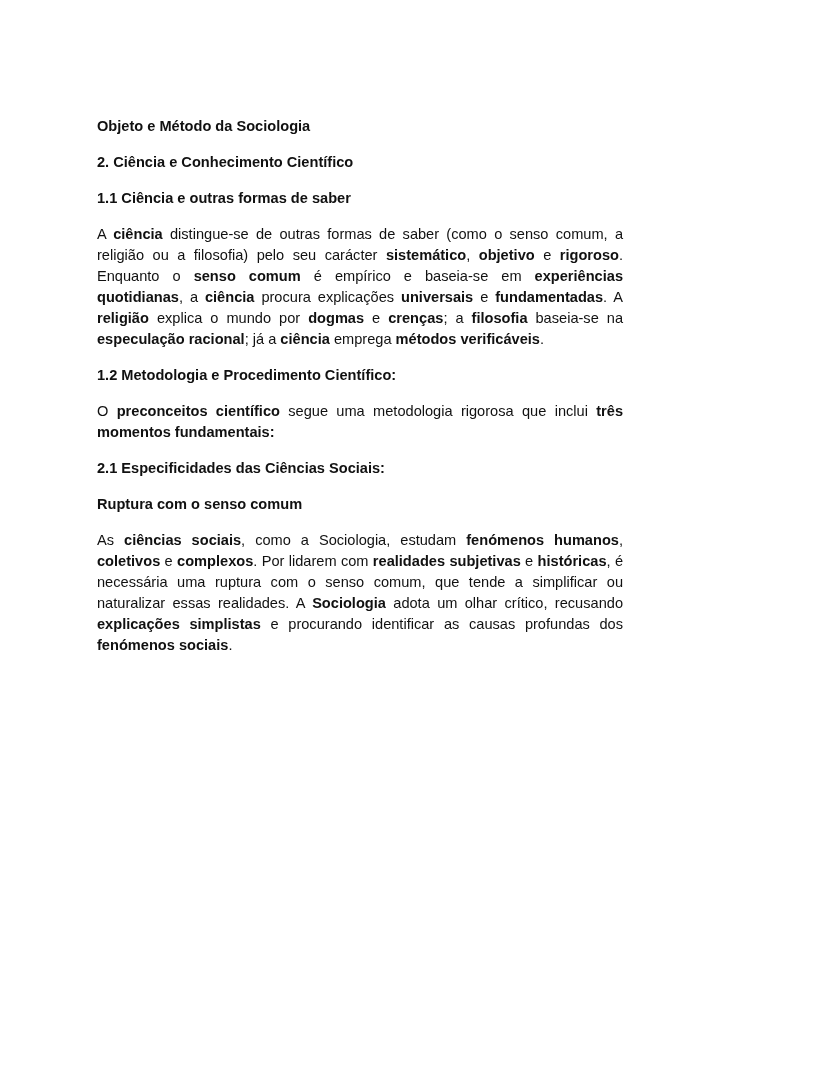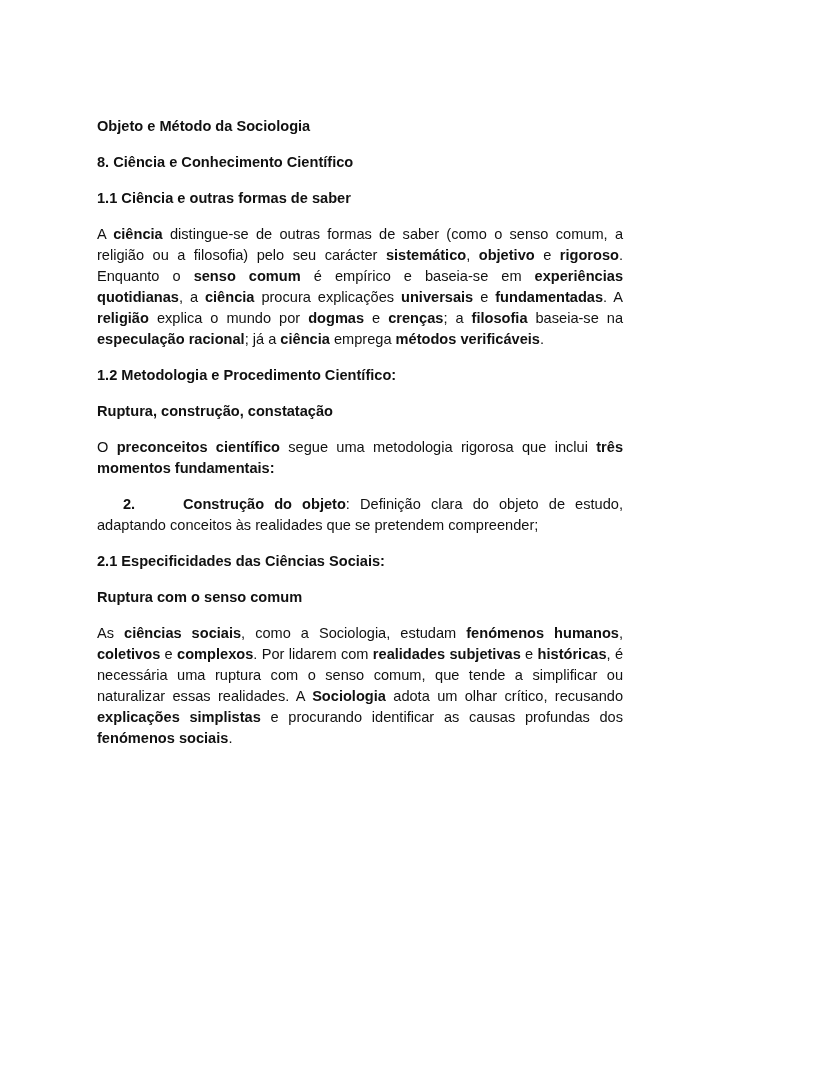--- a/index.html
+++ b/index.html
@@ -44,34 +44,32 @@
   }
   .b { font-weight: 700; }
 </style>
 </head>
 <body>
 
 <div class="page">
 
   <p class="h">Objeto e Método da Sociologia</p>
 
-  <p class="h">8. Ciência e Conhecimento Científico</p>
+  <p class="h">2. Ciência e Conhecimento Científico</p>
 
   <p class="h">1.1 Ciência e outras formas de saber</p>
 
   <p class="body"><span>A </span><span class="b">ciência</span><span> distingue-se de outras formas de saber (como o senso comum, a religião ou a filosofia) pelo seu carácter </span><span class="b">sistemático</span><span>, </span><span class="b">objetivo</span><span> e </span><span class="b">rigoroso</span><span>. Enquanto o </span><span class="b">senso comum</span><span> é empírico e baseia-se em </span><span class="b">experiências quotidianas</span><span>, a </span><span class="b">ciência</span><span> procura explicações </span><span class="b">universais</span><span> e </span><span class="b">fundamentadas</span><span>. A </span><span class="b">religião</span><span> explica o mundo por </span><span class="b">dogmas</span><span> e </span><span class="b">crenças</span><span>; a </span><span class="b">filosofia</span><span> baseia-se na </span><span class="b">especulação racional</span><span>; já a </span><span class="b">ciência</span><span> emprega </span><span class="b">métodos verificáveis</span><span>.</span></p>
 
   <p class="h">1.2 Metodologia e Procedimento Científico:</p>
 
-  <p class="h">Ruptura, construção, constatação</p>
 
   <p class="body"><span>O </span><span class="b">preconceitos científico</span><span> segue uma metodologia rigorosa que inclui </span><span class="b">três momentos fundamentais:</span></p>
 
 
-  <p class="body list"><span class="li-num">2.</span><span><span class="b">Construção do objeto</span><span>: Definição clara do objeto de estudo, adaptando conceitos às realidades que se pretendem compreender;</span></span></p>
 
 
 
   <p class="h">2.1 Especificidades das Ciências Sociais:</p>
 
   <p class="h">Ruptura com o senso comum</p>
 
   <p class="body"><span>As </span><span class="b">ciências sociais</span><span>, como a Sociologia, estudam </span><span class="b">fenómenos humanos</span><span>, </span><span class="b">coletivos</span><span> e </span><span class="b">complexos</span><span>. Por lidarem com </span><span class="b">realidades subjetivas</span><span> e </span><span class="b">históricas</span><span>, é necessária uma ruptura com o senso comum, que tende a simplificar ou naturalizar essas realidades. A </span><span class="b">Sociologia</span><span> adota um olhar crítico, recusando </span><span class="b">explicações simplistas</span><span> e procurando identificar as causas profundas dos </span><span class="b">fenómenos sociais</span><span>.</span></p>
 
 </div>

